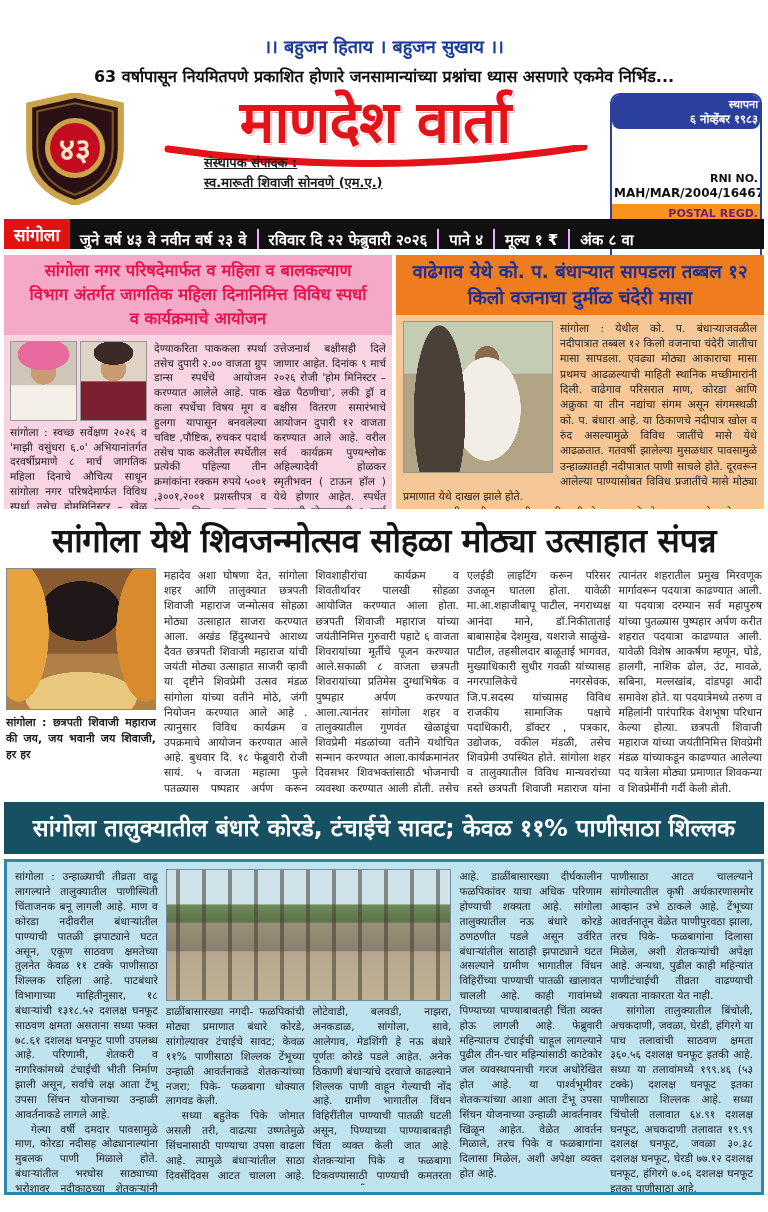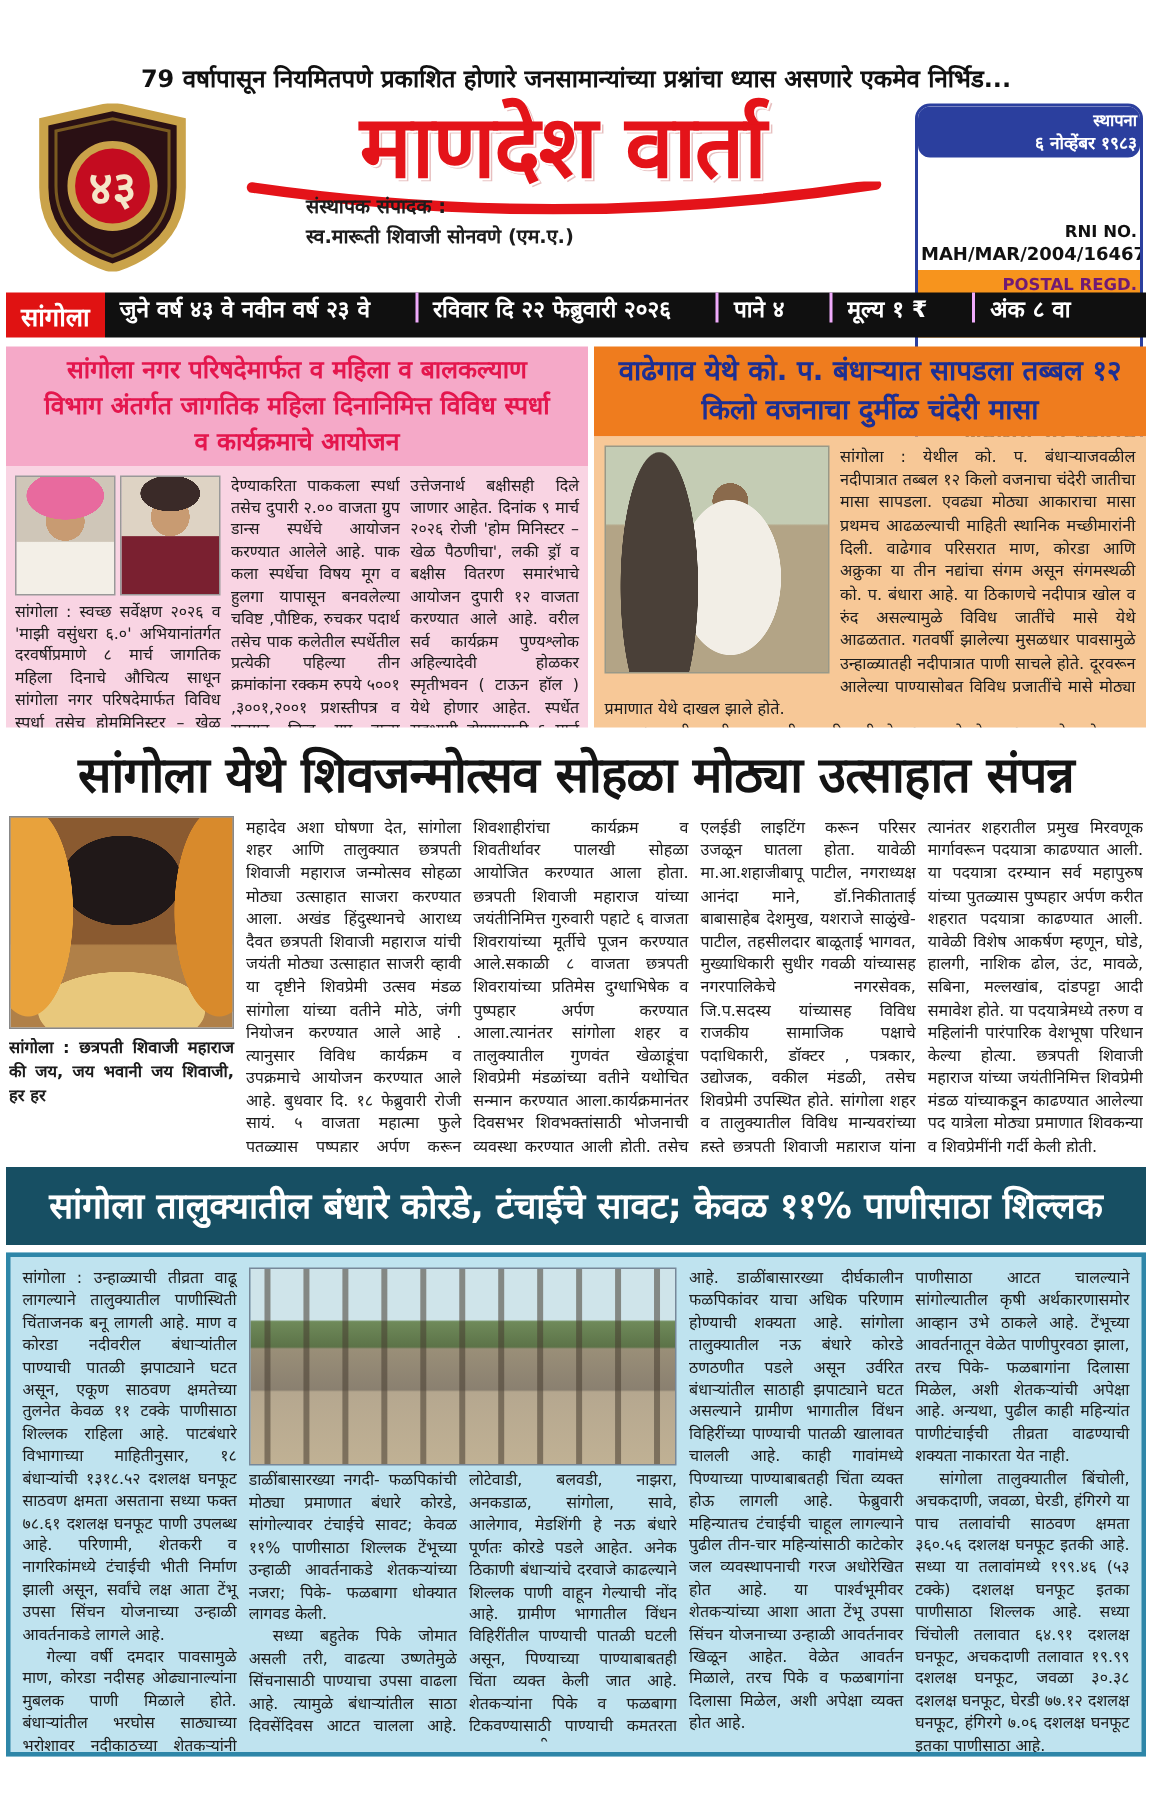--- a/index.html
+++ b/index.html
@@ -9,34 +9,34 @@
 
   
   .tagline { text-align:center; color:#1d3a96; font-weight:bold; font-size:18px; }
   .subtitle { text-align:center; color:#111; font-weight:bold; font-size:16px; margin-top:7px; }
   .masthead { display:flex; align-items:flex-start; padding:6px 6px 0 10px; height:126px; }
   .logo-wrap { width:130px; height:112px; display:flex; align-items:center; justify-content:center; }
   .mast-center { flex:1; text-align:center; position:relative; }
   .paper-title { font-size:58px; font-weight:bold; color:#e41319; line-height:1.0; letter-spacing:-1px;
     text-shadow:1px 1px 0 #fff, 2px 2px 0 rgba(160,0,0,.25); }
   .swoosh { display:block; margin:-6px auto 0 auto; }
-  .founder { text-align:left; margin-left:64px; margin-top:-14px; font-weight:bold; font-size:13px; line-height:1.5; }
+  .founder { text-align:left; margin-left:64px; margin-top:-14px; font-weight:bold; font-size:13px; line-height:1.5;text-decoration:underline; }
   .info-col { width:152px; border:2px solid #2b3f9e; border-radius:10px; overflow:hidden; background:#fff; }
   .ibox { text-align:right; padding:3px 2px; line-height:1.25; }
   .ibox .l1 { display:block; font-size:11px; font-weight:bold; }
   .ibox .l2 { display:block; font-size:11.5px; font-weight:bold; }
   .ibox.blue { background:#2b3f9e; color:#fff; border-radius:0 0 8px 8px; }
   .ibox.orange { background:#f7941d; color:#701a75; border-radius:0; }
   .ibox.white { background:#fff; color:#111;margin-top:40px; }
   .ibox.white .l2 { font-size:12px; }
 
   
   .datebar { display:flex; margin:6px 4px 0 4px; height:30px; font-weight:bold; }
   .place-chip { background:#e01212; color:#fff; font-size:17px; padding:3px 10px; display:flex; align-items:center; }
-  .date-strip { flex:1; background:#101010; color:#fff; display:flex; align-items:flex-start; font-size:15px;gap:20px; }
+  .date-strip { flex:1; background:#101010; color:#fff; display:flex; align-items:flex-end; font-size:15px; }
   .date-seg { padding:0 10px; white-space:nowrap; }
   .date-seg + .date-seg { border-left:2px solid #f0abfc; }
 
   
   .row-top { display:flex; gap:4px; margin:6px 4px 0 4px; height:254px; }
   .panel-pink { width:388px; display:flex; flex-direction:column; }
   .panel-pink .head { background:#f5a9c8; color:#e4164d; font-weight:bold; font-size:16.5px;
      text-align:center; padding:4px 20px; line-height:1.45; }
   .panel-pink .bod { flex:1; background:#f9d4e3; padding:6px; display:flex; gap:7px; overflow:hidden; }
   .panel-orange { flex:1; display:flex; flex-direction:column; }
@@ -88,21 +88,22 @@
   .photo-dam { width:100%; height:132px; border:1px solid #789; flex:none; margin-bottom:3px; background:
      repeating-linear-gradient(90deg, transparent 0 9px, rgba(70,60,48,.55) 9px 13px, transparent 13px 26px),
      linear-gradient(#cfe4ea 26%, #6f8a5a 27%, #5c7348 40%, #9a8f78 41%, #8a8070 62%, #b5a78f 63%, #c0b194 100%); }
   .bot-mid-cols { display:flex; gap:8px; flex:1; overflow:hidden; }
 </style>
 </head>
 <body>
 
 <div class="page">
 
-  <div class="subtitle">79 वर्षापासून नियमितपणे प्रकाशित होणारे जनसामान्यांच्या प्रश्नांचा ध्यास असणारे एकमेव निर्भिड...</div>
+  <div class="tagline">।। बहुजन हिताय । बहुजन सुखाय ।।</div>
+  <div class="subtitle">63 वर्षापासून नियमितपणे प्रकाशित होणारे जनसामान्यांच्या प्रश्नांचा ध्यास असणारे एकमेव निर्भिड...</div>
 
   <div class="masthead">
     <div class="logo-wrap">
       <svg width="108" height="112" viewBox="0 0 100 110">
         <path d="M50 2 L95 12 V55 C95 85 75 100 50 108 C25 100 5 85 5 55 V12 Z" fill="#2a1014" stroke="#caa34a" stroke-width="6"></path>
         <path d="M50 10 L87 18 V54 C87 79 70 93 50 100 C30 93 13 79 13 54 V18 Z" fill="none" stroke="#7a5a20" stroke-width="2"></path>
         <circle cx="50" cy="54" r="27" fill="#c40c20" stroke="#caa34a" stroke-width="5"></circle>
         <text x="50" y="66" font-size="30" font-weight="bold" fill="#f5e6c8" text-anchor="middle">४३</text>
       </svg>
     </div>

